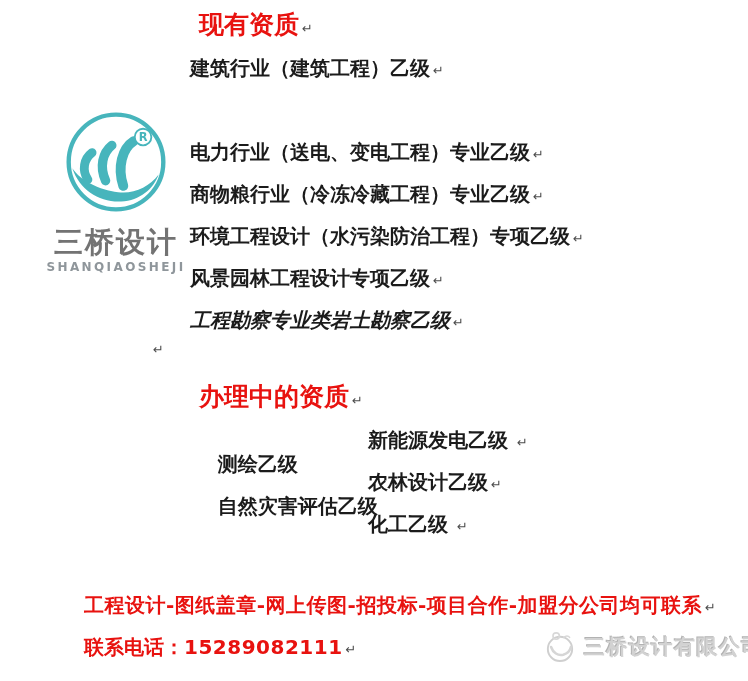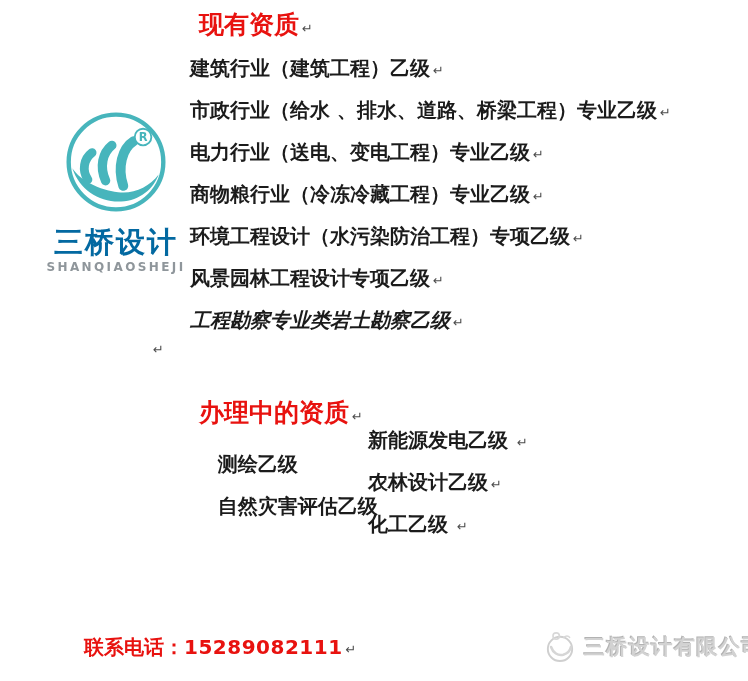--- a/index.html
+++ b/index.html
@@ -4,27 +4,27 @@
 <style>
   html,body { margin:0; padding:0; background:#ffffff; }
   .page {
     position:relative; width:748px; height:681px; background:#ffffff;
     overflow:hidden; font-family:"DejaVu Sans","Liberation Sans",sans-serif;
   }
 
   
   .logo { position:absolute; left:46px; top:110px; width:140px; text-align:center; }
   .logo svg { display:block; margin:0 auto; }
-  .brand-name { margin-top:14px; font-size:29px; font-weight:bold; color:#0369a1; letter-spacing:2px; line-height:1; }
+  .brand-name { margin-top:14px; font-size:29px; font-weight:bold; color:#737373; letter-spacing:2px; line-height:1; }
   .brand-rom  { margin-top:4px; font-size:12px; font-weight:bold; color:#8f969b; letter-spacing:2.4px; line-height:1; }
 
   
   .heading { position:absolute; font-size:25px; font-weight:bold; color:#e8120f; white-space:pre; }
   .h-current { left:199px; top:8px; }
-  .h-pending { left:199px; top:380px;margin-top:16px; }
+  .h-pending { left:199px; top:380px; }
 
   
   .item { position:absolute; left:190px; font-size:20px; font-weight:bold; color:#1b1b1b; white-space:pre; }
   .i0 { top:55px; }  .i1 { top:97px; }  .i2 { top:139px; }
   .i3 { top:181px; } .i4 { top:223px; } .i5 { top:265px; } .i6 { top:307px;font-style:italic; }
 
   
   .row { position:absolute; left:190px; width:420px; font-size:20px; font-weight:bold; color:#1b1b1b; white-space:pre; }
   .r0 { top:427px; } .r1 { top:469px; } .r2 { top:511px; } .r3 { top:553px; }
   .cellR { position:absolute; left:178px; top:0; white-space:pre; }
@@ -64,21 +64,20 @@
         <text x="76" y="30" text-anchor="middle" font-size="11" font-weight="bold" fill="#47b5bc">R</text>
       </g>
     </svg>
     <div class="brand-name">三桥设计</div>
     <div class="brand-rom">SHANQIAOSHEJI</div>
   </div>
 
   <div class="heading h-current"><span>现有资质</span><span class="pmark">↵</span></div>
 
   <div class="item i0"><span>建筑行业（建筑工程）乙级</span><span class="pmark">↵</span></div>
-  <div class="item i1"><span>市政行业（给水 、排水、道路、桥梁工程）专业乙级</span><span class="pmark">↵</span></div>
   <div class="item i2"><span>电力行业（送电、变电工程）专业乙级</span><span class="pmark">↵</span></div>
   <div class="item i4"><span>环境工程设计（水污染防治工程）专项乙级</span><span class="pmark">↵</span></div>
   <div class="item i3"><span>商物粮行业（冷冻冷藏工程）专业乙级</span><span class="pmark">↵</span></div>
   <div class="item i5"><span>风景园林工程设计专项乙级</span><span class="pmark">↵</span></div>
   <div class="item i6"><span>工程勘察专业类岩土勘察乙级</span><span class="pmark">↵</span></div>
 
   <div class="lone-pmark">↵</div>
 
   <div class="heading h-pending"><span>办理中的资质</span><span class="pmark">↵</span></div>
 
@@ -87,20 +86,21 @@
     <span class="cellR"><span>新能源发电乙级</span><span class="pmark sp">↵</span></span>
   </div>
   <div class="row r1">
     <span>自然灾害评估乙级</span>
     <span class="cellR"><span>农林设计乙级</span><span class="pmark">↵</span></span>
   </div>
   <div class="row r2">
     <span class="cellR"><span>化工乙级</span><span class="pmark sp">↵</span></span>
   </div>
 
+  <div class="services"><span>工程设计-图纸盖章-网上传图-招投标-项目合作-加盟分公司均可联系</span><span class="pmark">↵</span></div>
 
   <div class="phone"><span>联系电话：</span><span class="num">15289082111</span><span class="pmark">↵</span></div>
 
   <div class="watermark">
     <svg width="32" height="34" viewBox="0 0 100 100">
       <circle cx="50" cy="56" r="38" fill="none" stroke="#cfcfcf" stroke-width="6"></circle>
       <path d="M22,50 C28,68 44,78 60,74 C74,70 82,60 84,50" fill="none" stroke="#d6d6d6" stroke-width="8" stroke-linecap="round"></path>
       <circle cx="38" cy="16" r="10" fill="none" stroke="#d8d8d8" stroke-width="5"></circle>
       <path d="M62,20 C68,14 76,14 80,20" fill="none" stroke="#d8d8d8" stroke-width="5" stroke-linecap="round"></path>
     </svg>

